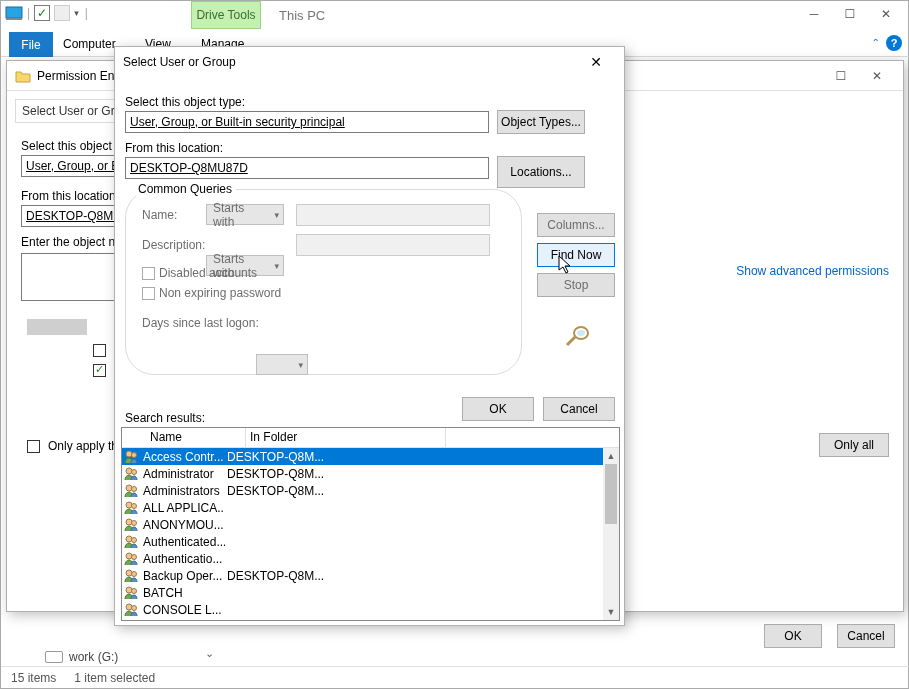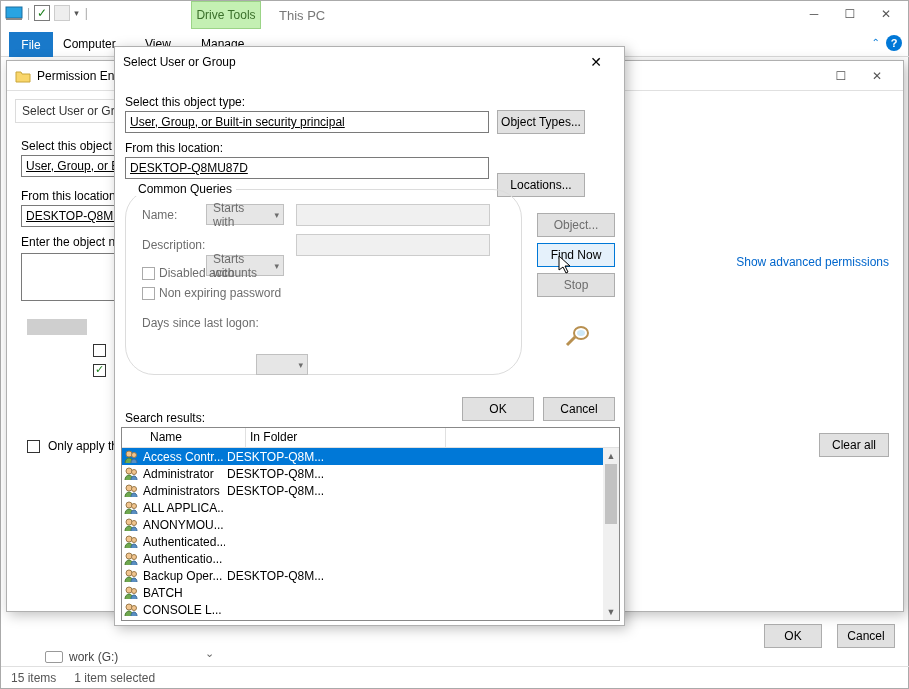--- a/index.html
+++ b/index.html
@@ -87,22 +87,22 @@
           </svg>
       </span>
       <span>Permission Entry</span>
     </div>
     <div style="display:flex;">
       <div class="wchrome">☐</div>
       <div class="wchrome">✕</div>
     </div>
   </div>
 
-  <div class="abs" style="right:14px;top:194px;color:#0066cc;">Show advanced permissions</div>
-  <div class="abs btn" style="right:14px;top:372px;width:70px;height:24px;">Clear all</div>
+  <div class="abs" style="right:14px;top:203px;color:#0066cc;">Show advanced permissions</div>
+  <div class="abs btn" style="right:14px;top:372px;width:70px;height:24px;">Only all</div>
 
   <div class="abs" style="left:8px;top:38px;color:#333;border:1px solid #dcdcdc;border-right:none;padding:4px 6px;width:104px;overflow:hidden;white-space:nowrap;">Select User or Group</div>
   <div class="abs" style="left:14px;top:78px;white-space:nowrap;overflow:hidden;width:98px;">Select this object type:</div>
   <div class="abs txt" style="left:14px;top:94px;width:98px;overflow:hidden;white-space:nowrap;">User, Group, or Built-in</div>
   <div class="abs" style="left:14px;top:128px;white-space:nowrap;overflow:hidden;width:98px;">From this location:</div>
   <div class="abs txt" style="left:14px;top:144px;width:98px;overflow:hidden;white-space:nowrap;">DESKTOP-Q8MU87D</div>
   <div class="abs" style="left:14px;top:174px;white-space:nowrap;overflow:hidden;width:98px;">Enter the object name</div>
   <div class="abs" style="left:14px;top:192px;width:98px;height:48px;border:1px solid #7a7a7a;border-right:none;"></div>
   <div class="abs" style="left:20px;top:258px;width:60px;height:16px;background:#cfcfcf;"></div>
   <div class="abs" style="left:86px;top:282px;display:flex;align-items:center;gap:4px;">
@@ -126,21 +126,21 @@
     <span style="font-size:12px;">Select User or Group</span>
     <div class="close-x">✕</div>
   </div>
 
   <div class="abs" style="left:10px;top:48px;">Select this object type:</div>
   <div class="abs txt" style="left:10px;top:64px;width:364px;">User, Group, or Built-in security principal</div>
   <div class="abs btn" style="left:382px;top:63px;width:88px;height:24px;">Object Types...</div>
 
   <div class="abs" style="left:10px;top:94px;">From this location:</div>
   <div class="abs txt" style="left:10px;top:110px;width:364px;">DESKTOP-Q8MU87D</div>
-  <div class="abs btn" style="left:382px;top:109px;width:88px;height:24px;margin-top:17px;">Locations...</div>
+  <div class="abs btn" style="left:382px;top:109px;width:88px;height:32px;">Locations...</div>
 
   <div class="groupbox" style="left:10px;top:142px;width:397px;height:186px;border-radius:29px;">
     <div class="groupbox-label">Common Queries</div>
     <div class="abs" style="left:16px;top:18px;color:#6d6d6d;">Name:</div>
     <div class="abs ddown" style="left:80px;top:14px;width:78px;">Starts with</div>
     <div class="abs txt disabled" style="left:170px;top:14px;width:194px;"></div>
 
     <div class="abs" style="left:16px;top:48px;color:#6d6d6d;">Description:</div>
     <div class="abs ddown" style="left:80px;top:44px;width:78px;">Starts with</div>
     <div class="abs txt disabled" style="left:170px;top:44px;width:194px;"></div>
@@ -150,21 +150,21 @@
       <span>Disabled accounts</span>
     </div>
     <div class="abs" style="left:16px;top:96px;display:flex;align-items:flex-end;color:#6d6d6d;">
       <span class="chk disabled"></span>
       <span>Non expiring password</span>
     </div>
     <div class="abs" style="left:16px;top:126px;color:#6d6d6d;">Days since last logon:</div>
     <div class="abs ddown" style="left:130px;top:122px;width:52px;"></div>
   </div>
 
-  <div class="abs btn" style="left:422px;top:166px;width:78px;height:24px;color:#6d6d6d;">Object...</div>
+  <div class="abs btn" style="left:422px;top:166px;width:78px;height:24px;color:#6d6d6d;">Columns...</div>
   <div class="abs btn" style="left:422px;top:196px;width:78px;height:24px;border-color:#0078d7;background:#e5f1fb;">Find Now</div>
   <div class="abs btn" style="left:422px;top:226px;width:78px;height:24px;color:#6d6d6d;">Stop</div>
   <div class="abs" style="left:448px;top:276px;width:30px;height:24px;">
     <svg viewBox="0 0 30 24">
         <ellipse cx="18" cy="10" rx="7" ry="6" fill="none" stroke="#b89050" stroke-width="2"></ellipse>
         <line x1="12" y1="14" x2="4" y2="22" stroke="#b89050" stroke-width="3"></line>
         <ellipse cx="18" cy="10" rx="4" ry="3" fill="#cde8f7"></ellipse>
       </svg>
   </div>
 

